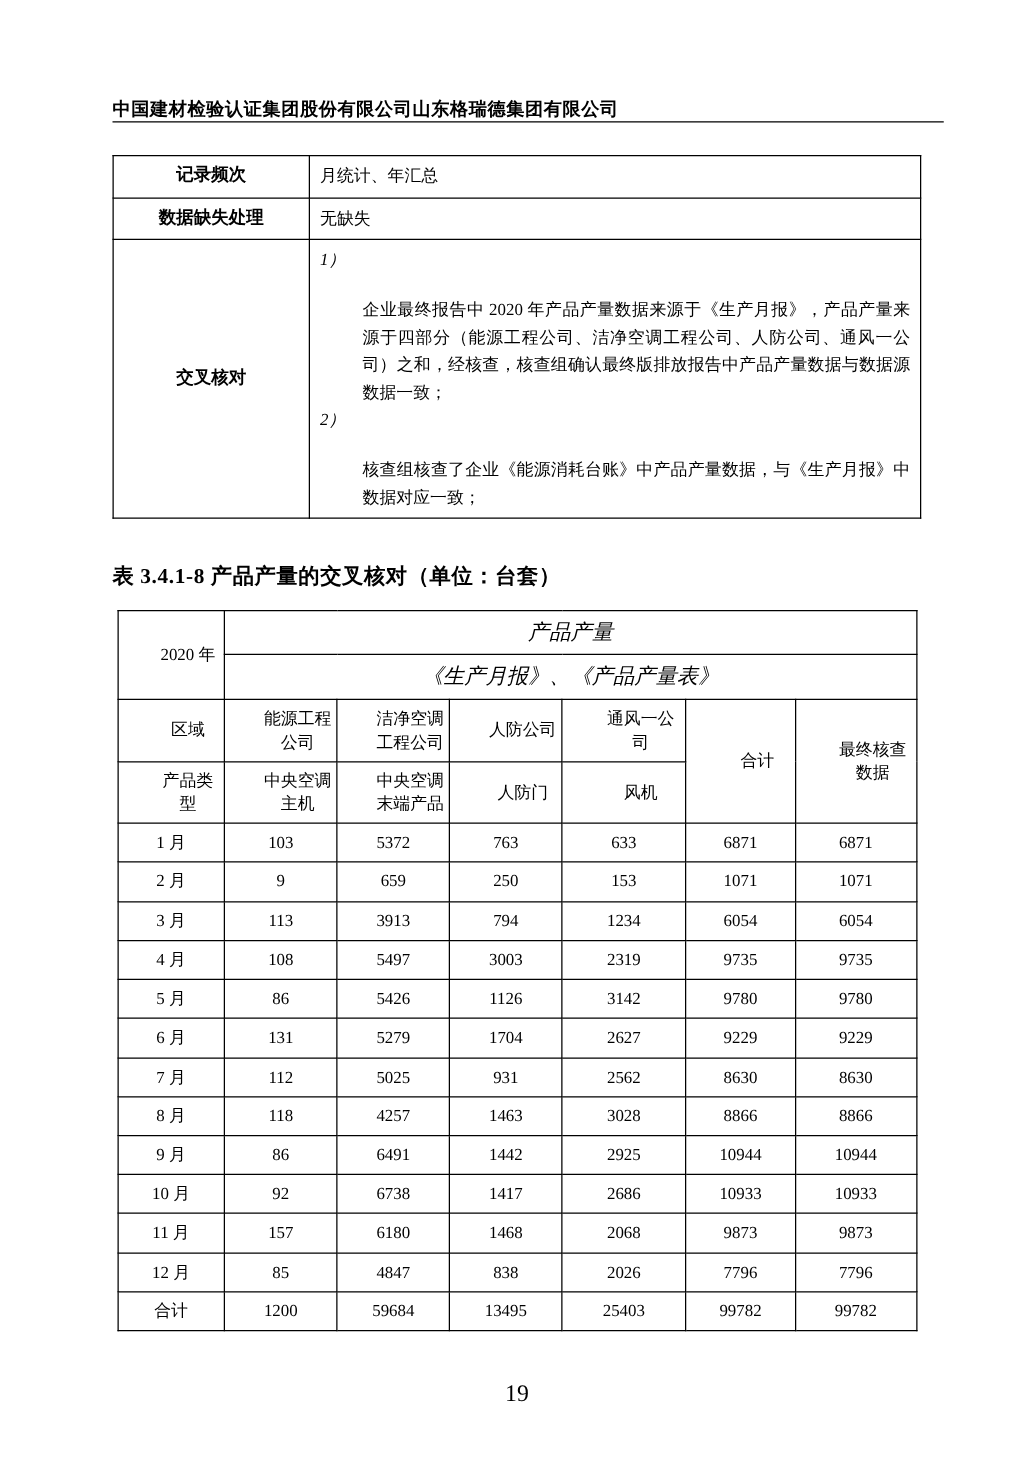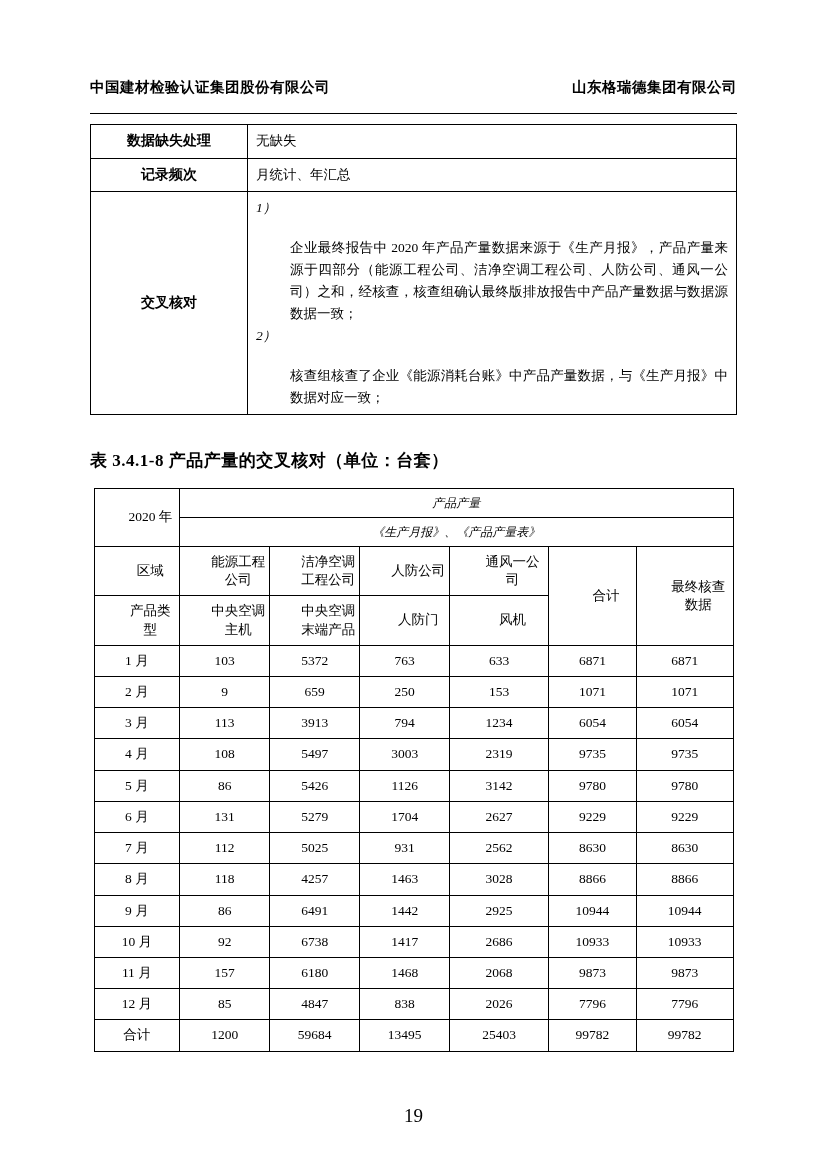--- a/index.html
+++ b/index.html
@@ -14,27 +14,26 @@
     margin: 0 auto;
     position: relative;
     font-family: "Liberation Serif", "DejaVu Serif", serif;
     color: #000000;
     box-sizing: border-box;
   }
   .header {
     position: absolute;
     top: 78px;
     left: 90px;
-    right: 90px;
+    right: 72px;
     display: flex;
-    justify-content: space-between;
     font-size: 14.5px;
     font-weight: bold;
     letter-spacing: 0.5px;
-    padding-bottom: 16px;
+    padding-bottom: 0;
     border-bottom: 1px solid #000;
   }
   .content {
     position: absolute;
     top: 124px;
     left: 90px;
     right: 90px;
   }
   table {
     border-collapse: collapse;
@@ -90,21 +89,21 @@
     font-size: 13.5px;
     padding: 6px 2px;
     line-height: 1.35;
   }
   table.t2 td.hd {
     font-size: 13.5px;
     padding-left: 29px;
   }
   table.t2 td.ital-hd {
     font-style: italic;
-    font-size: 12px;
+    font-size: 17px;
   }
   .pagenum {
     position: absolute;
     bottom: 42px;
     left: 0;
     right: 0;
     text-align: center;
     font-size: 19px;
   }
 </style>
@@ -116,26 +115,26 @@
   <div class="header">
     <span>中国建材检验认证集团股份有限公司</span>
     <span>山东格瑞德集团有限公司</span>
   </div>
 
   <div class="content">
 
     <table class="t1">
       <tbody>
         <tr>
+          <td class="label">记录频次</td>
+          <td>月统计、年汇总</td>
+        </tr>
+        <tr>
           <td class="label">数据缺失处理</td>
           <td>无缺失</td>
-        </tr>
-        <tr>
-          <td class="label">记录频次</td>
-          <td>月统计、年汇总</td>
         </tr>
         <tr>
           <td class="label">交叉核对</td>
           <td>
             <div class="ol-item">
               <span class="ol-num">1）</span>
               <span class="ol-txt">企业最终报告中 2020 年产品产量数据来源于《生产月报》，产品产量来源于四部分（能源工程公司、洁净空调工程公司、人防公司、通风一公司）之和，经核查，核查组确认最终版排放报告中产品产量数据与数据源数据一致；</span>
             </div>
             <div class="ol-item">
               <span class="ol-num">2）</span>

